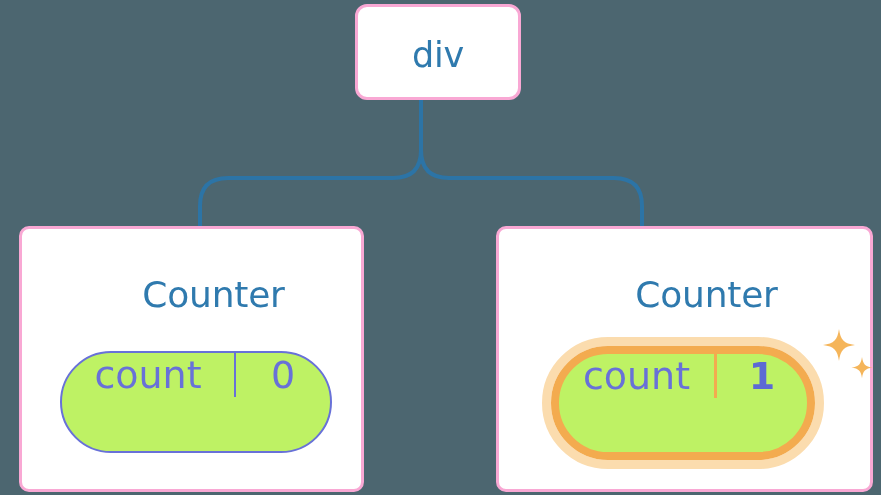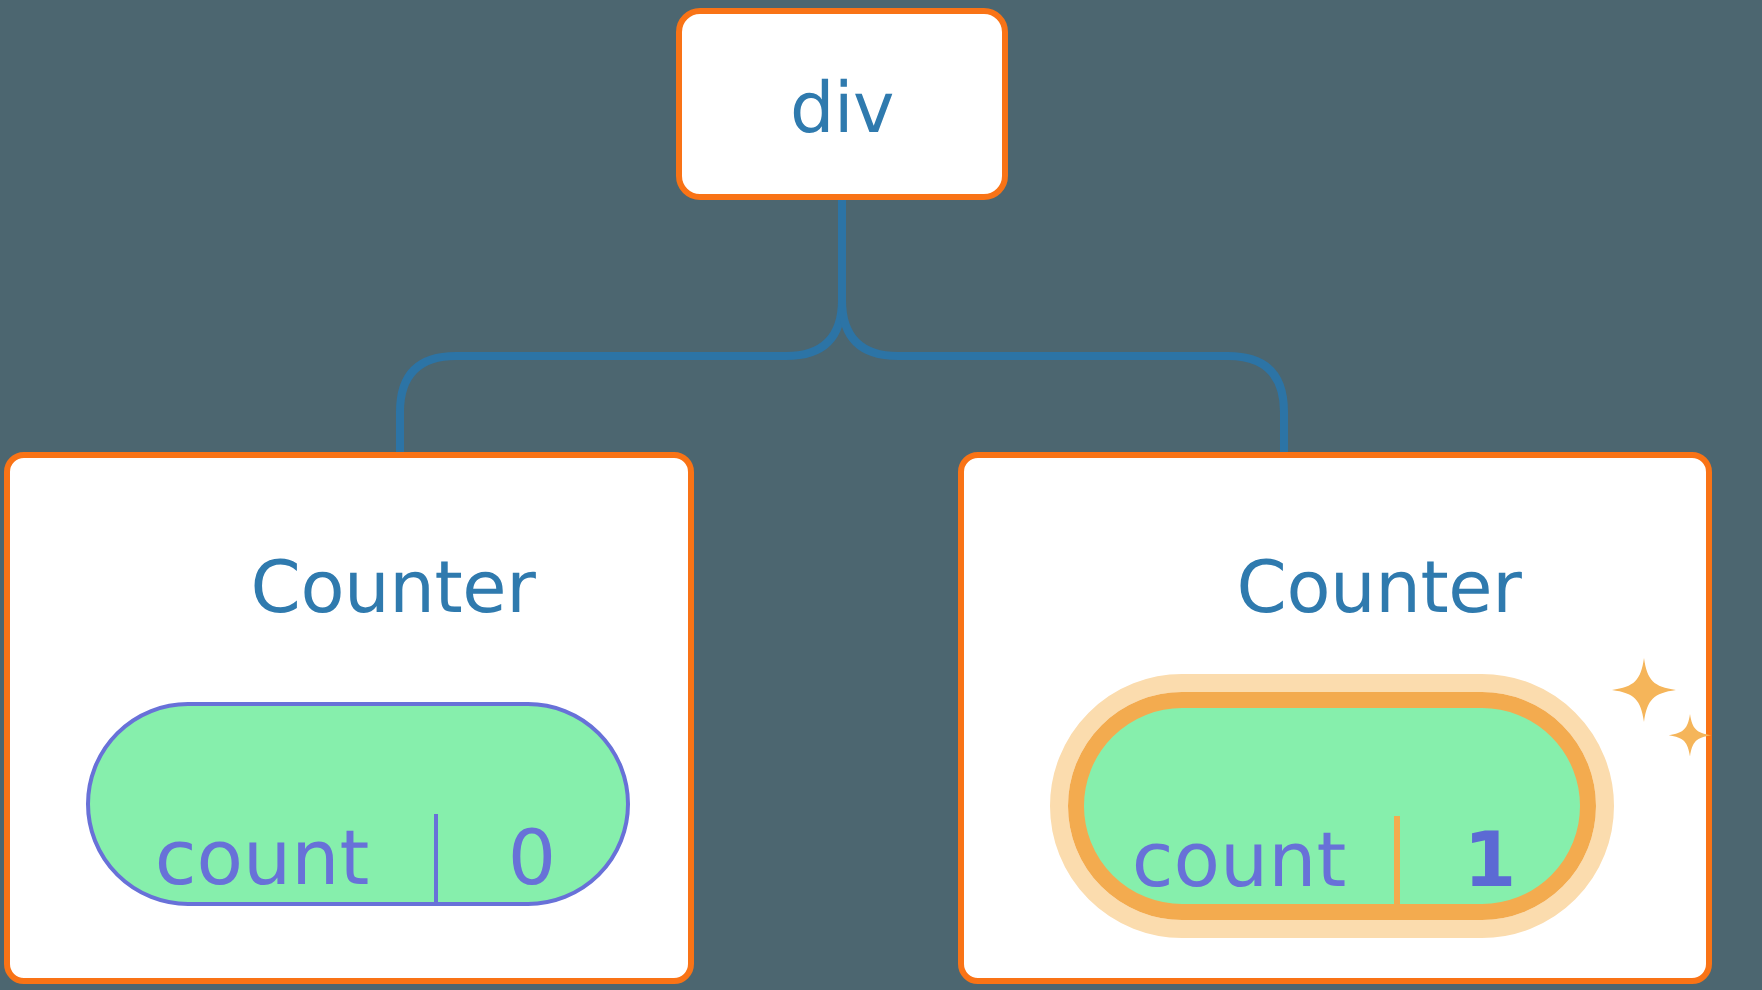--- a/index.html
+++ b/index.html
@@ -25,23 +25,24 @@
     left: 0;
     top: 0;
     width: 881px;
     height: 495px;
   }
 
   
   .card {
     position: absolute;
     background: #ffffff;
-    border: 3px solid #f97316;
+    border: 3px solid #f9a8d4;
     border-radius: 10px;
     box-sizing: border-box;
+    margin-left: 17px;
   }
   #card-div {
     left: 338px;
     top: 4px;
     width: 166px;
     height: 96px;
     border-radius: 12px;
   }
   #card-counter-left {
     left: 2px;
@@ -74,22 +75,22 @@
     top: 45px;
     font-size: 36px;
     padding-left: 44px;
   }
 
   
   .pill {
     position: absolute;
     box-sizing: border-box;
     display: flex;
-    align-items: flex-end;
-    background: #86efac;
+    align-items: flex-start;
+    background: #bef264;
   }
   .pill .pill-key,
   .pill .pill-val {
     display: flex;
     align-items: center;
     justify-content: center;
     box-sizing: border-box;
     white-space: nowrap;
   }
 

